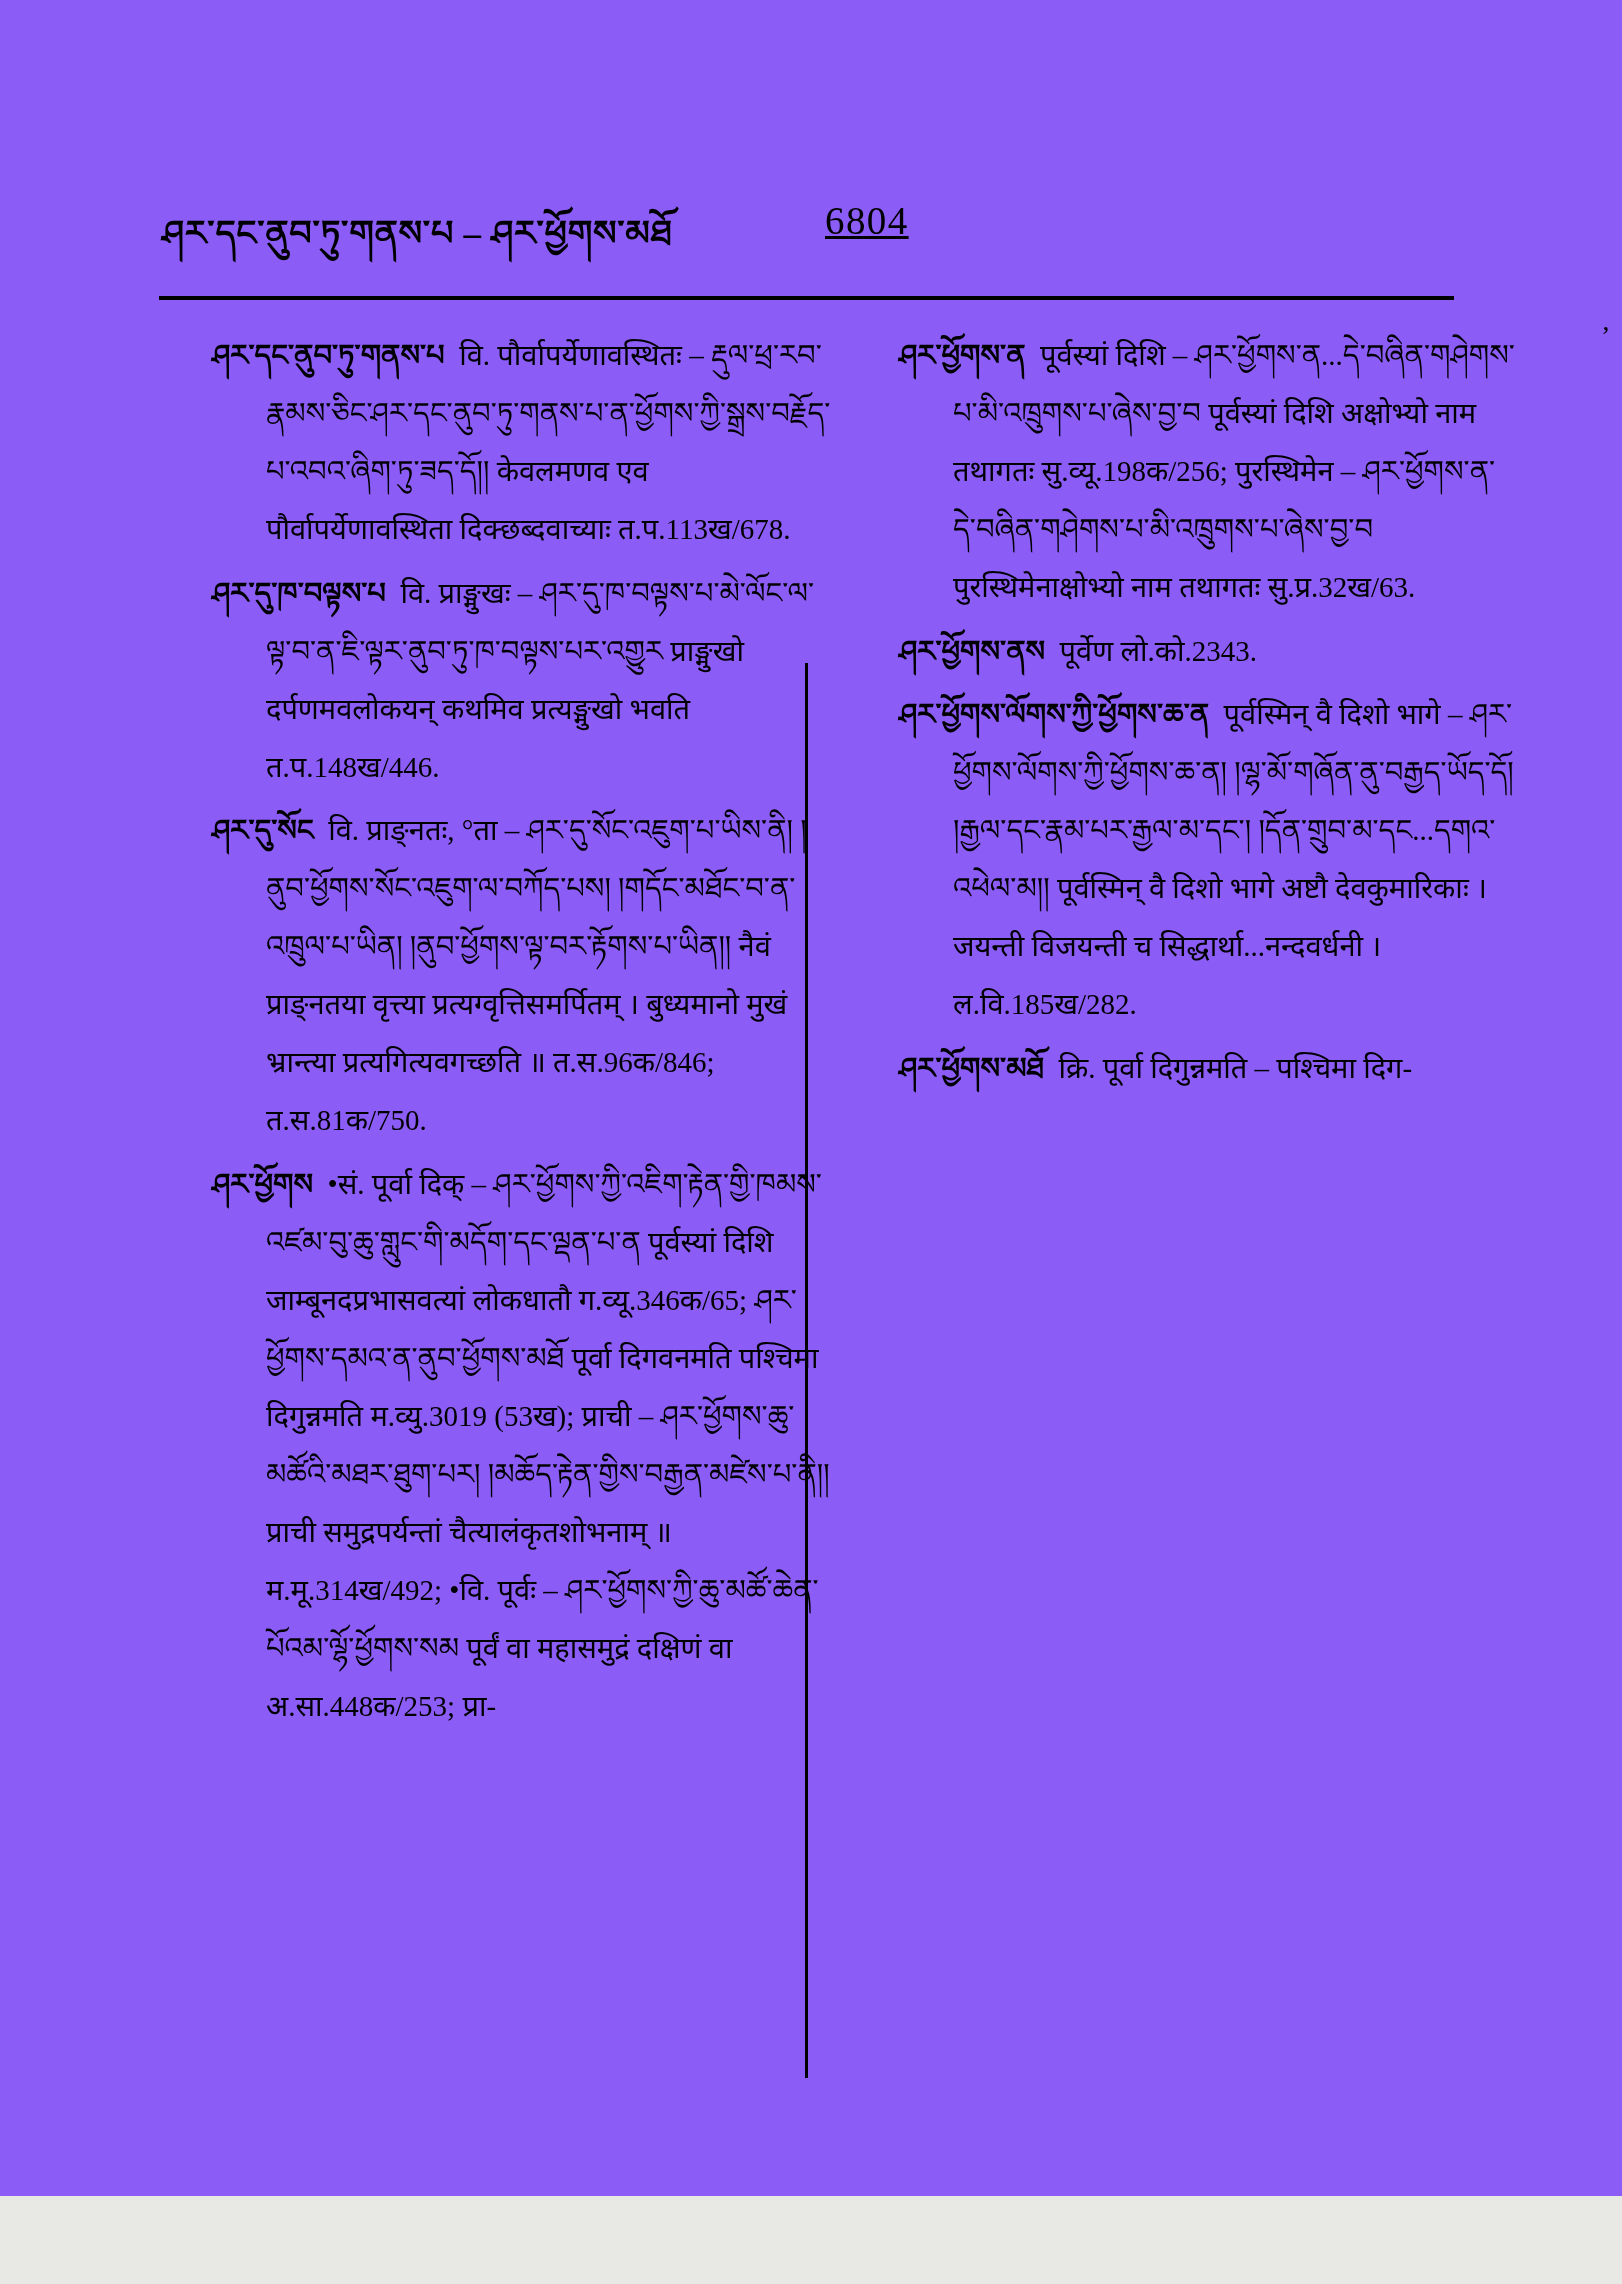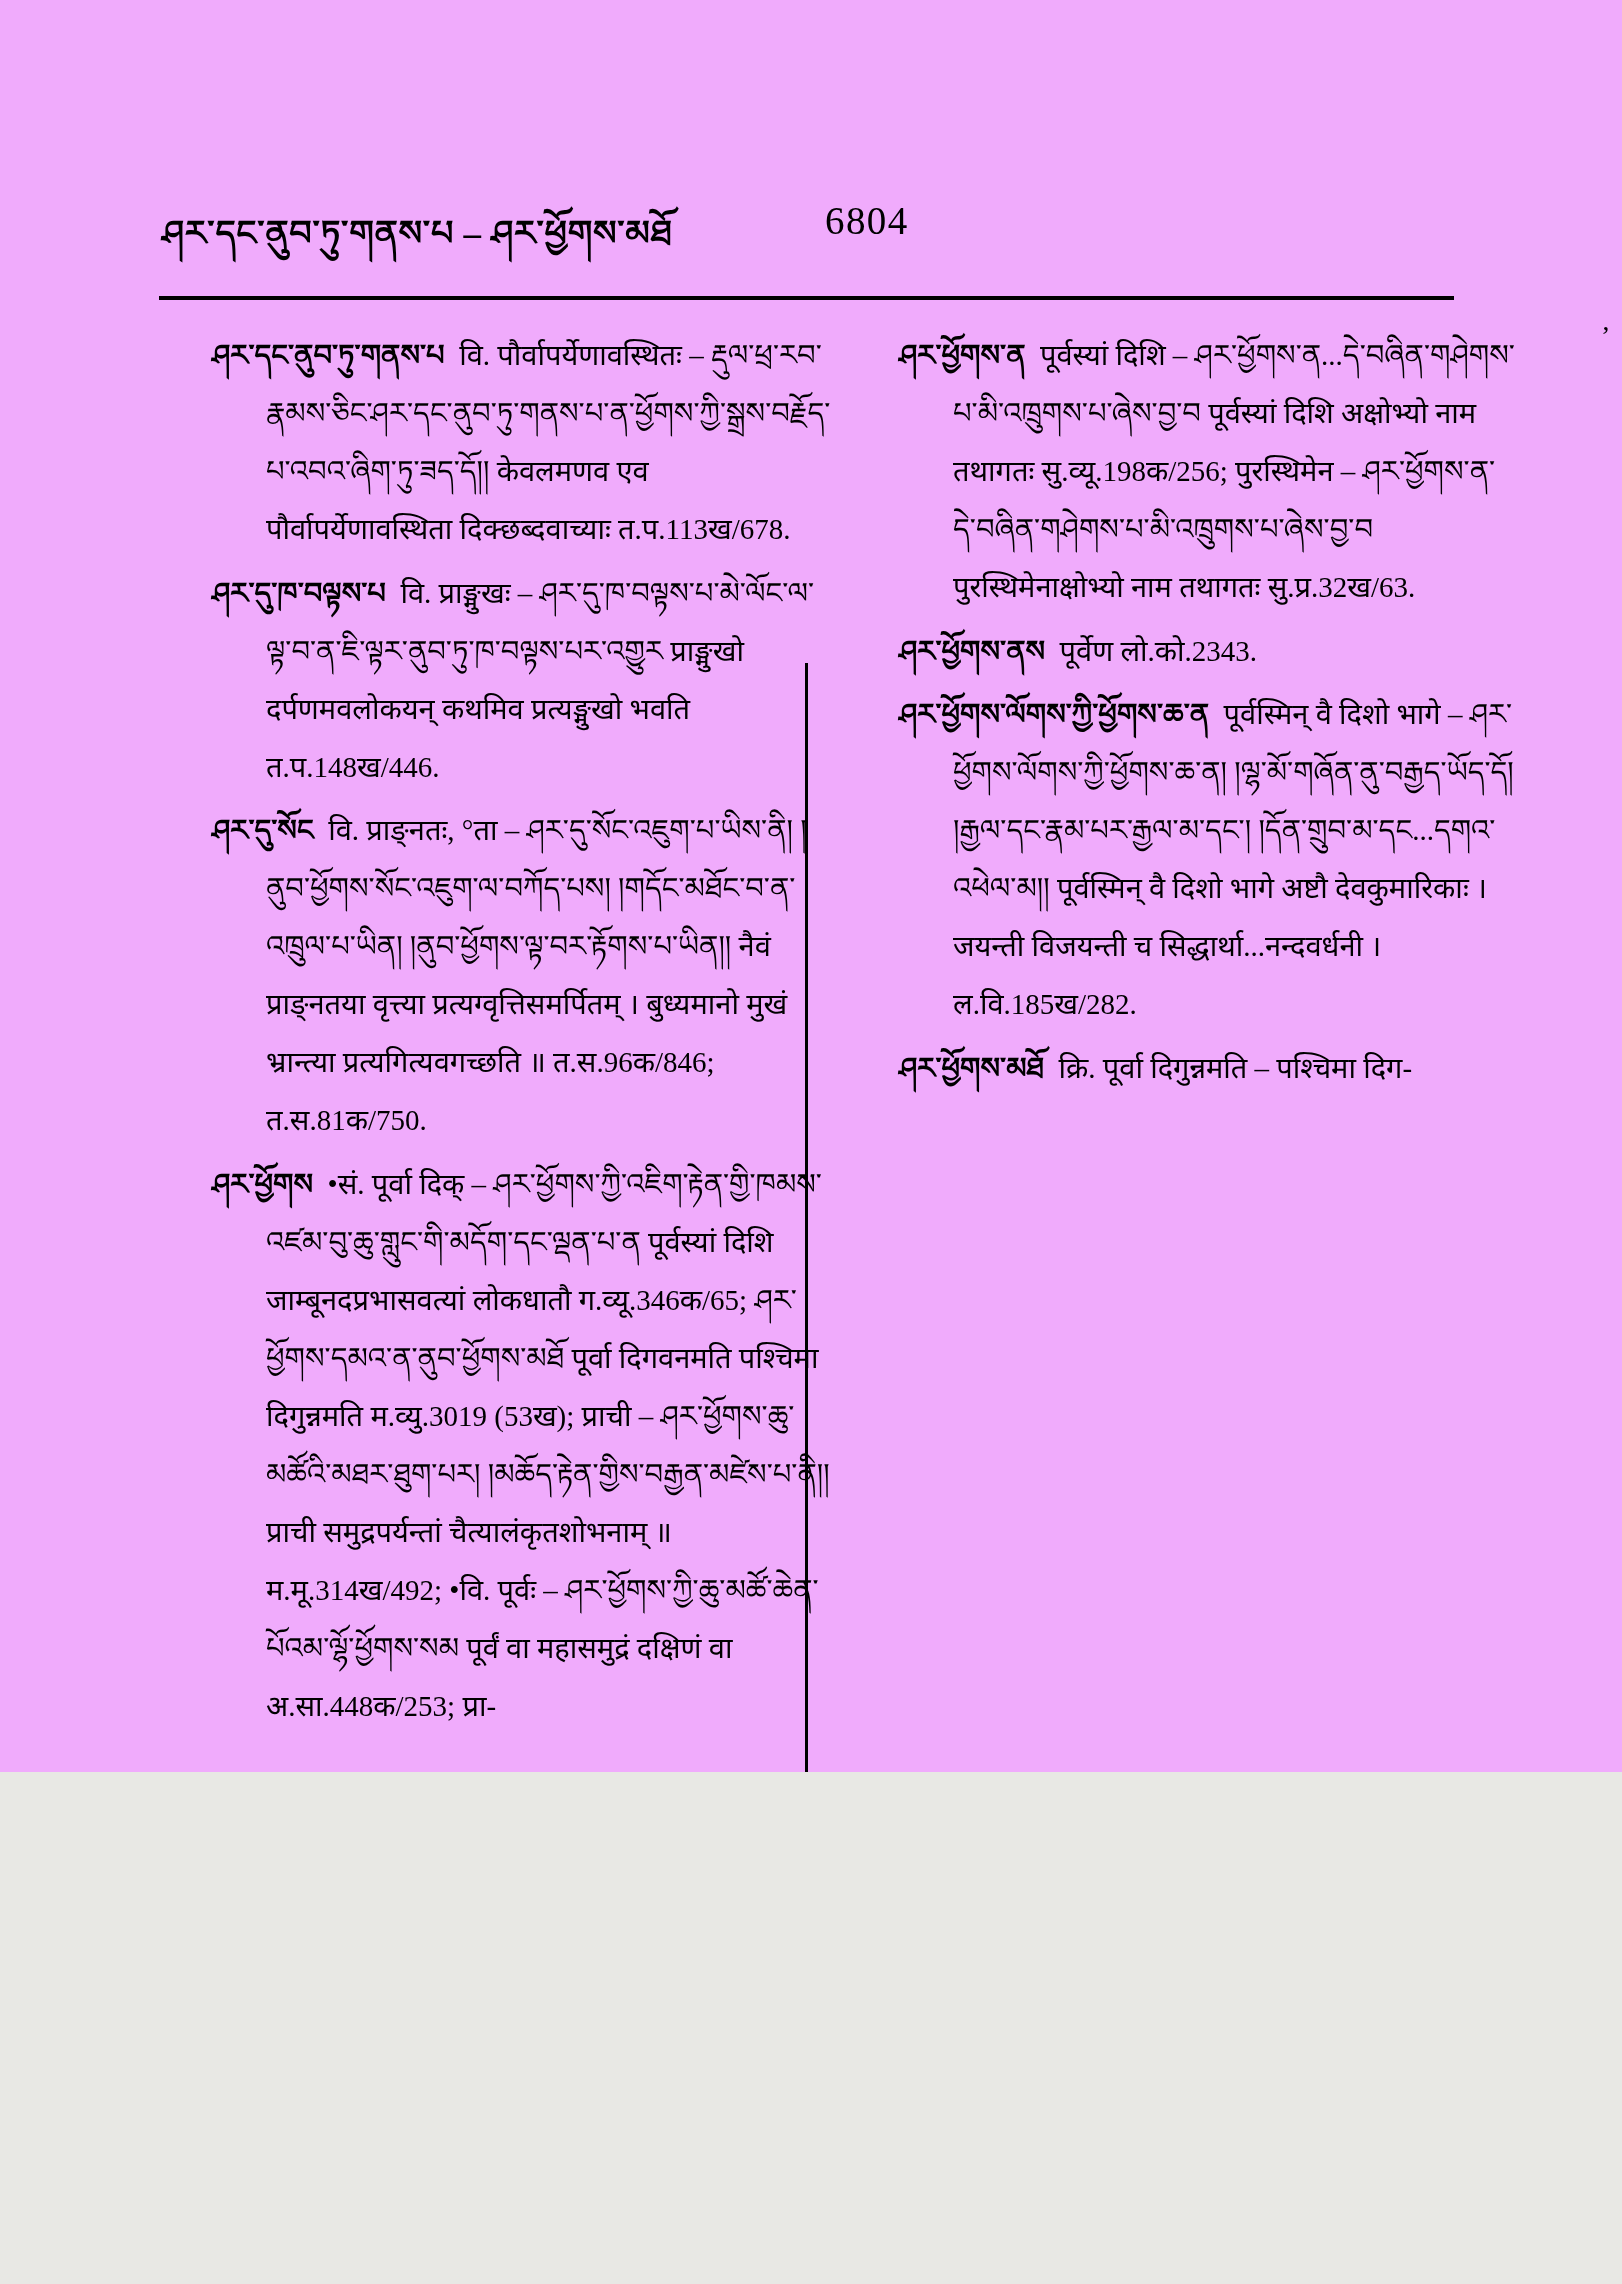--- a/index.html
+++ b/index.html
@@ -1,31 +1,31 @@
 <!DOCTYPE html>
 <html style="font-size:11px"><head>
 <meta charset="utf-8">
 <style>
   html,body{margin:0;padding:0;background:#e8e8e4;}
   .page{
     position:relative;
-    width:1623px;height:1772px;
-    background:#f0abfc;
+    width:1623px;height:2196px;
+    background:#8b5cf6;
     color:#000;
     font-family:"Liberation Serif","DejaVu Serif",serif;
     overflow:hidden;
   }
   .running-head{
     position:absolute;left:162px;top:194px;width:1183px;
     font-size:35px;font-weight:bold;letter-spacing:0.7px;
     white-space:nowrap;
   }
   .page-num{
     position:absolute;left:825px;top:198px;
-    font-size:39px;font-weight:normal;letter-spacing:1.4px;
+    font-size:39px;font-weight:normal;letter-spacing:1.4px;text-decoration:underline;
   }
   .head-rule{
     position:absolute;left:159px;top:296px;width:1295px;height:3.5px;
     background:#000;
   }
   .col-divider{
     position:absolute;left:805px;top:663px;width:2.8px;height:1415px;
     background:#000;
   }
   .column{position:absolute;top:326px;margin-left:48px;}

